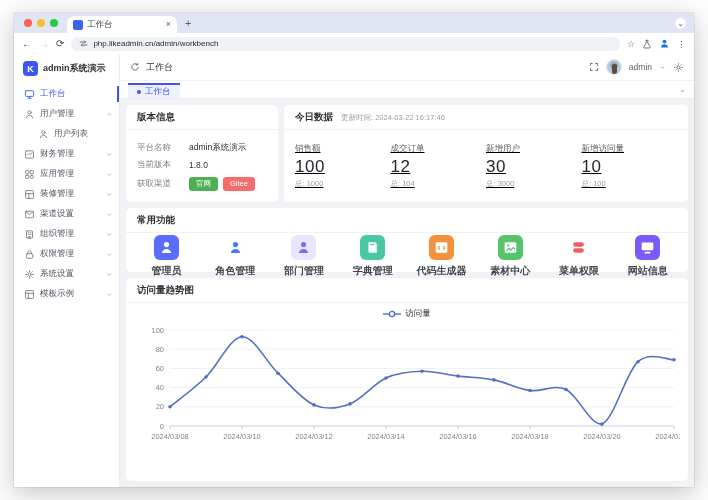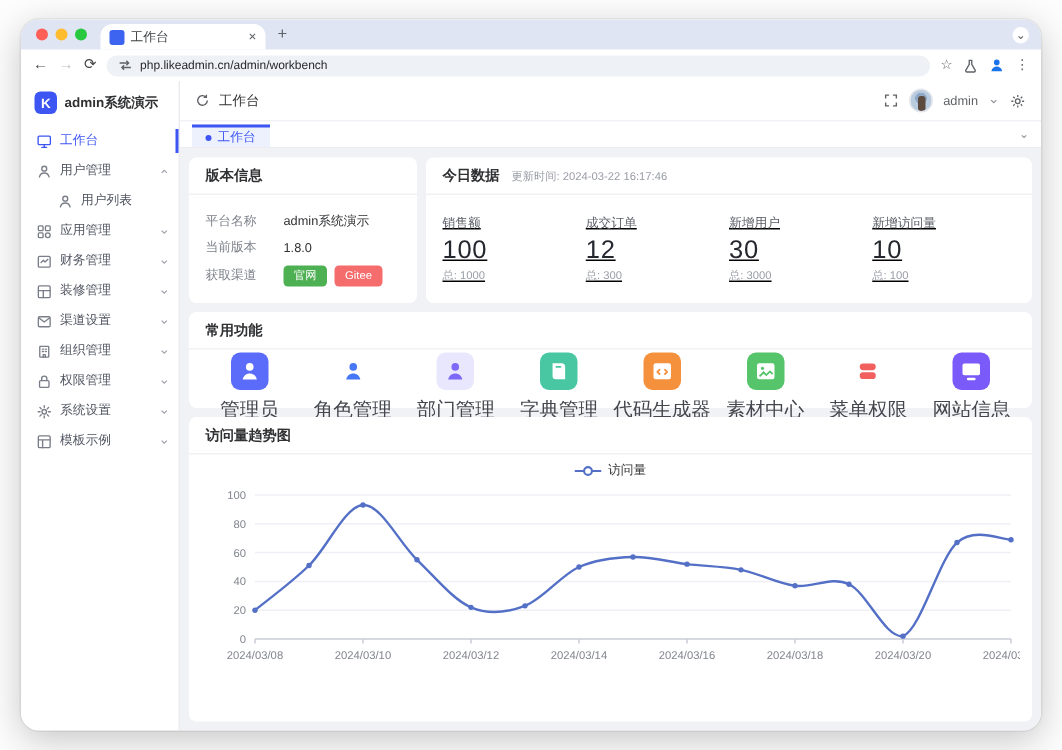--- a/index.html
+++ b/index.html
@@ -1,17 +1,17 @@
 <!DOCTYPE html>
 <html><head>
 <meta charset="utf-8">
 <style>
   * { margin:0; padding:0; box-sizing:border-box; }
   html,body { width:708px; height:500px; background:#fdfdfd; font-family:"Liberation Sans","DejaVu Sans",sans-serif; overflow:hidden; }
-  .window { position:absolute; left:14px; top:13px; width:680px; height:474px; border-radius:12px; overflow:hidden;
+  .window { position:absolute; left:14px; top:13px; width:680px; height:474px; border-radius:0; overflow:hidden;
             box-shadow:0 6px 24px rgba(0,0,0,.22), 0 0 0 1px rgba(0,0,0,.06); background:#fff; display:flex; flex-direction:column; }
   
   .tabstrip { height:20px; background:#dfe5f2; display:flex; align-items:flex-end; flex:none; position:relative; }
   .lights { display:flex; gap:5px; align-items:center; margin:0 9px 6px 10px; }
   .light { width:8px; height:8px; border-radius:50%; }
   .l-red{background:#ff5f57}.l-yellow{background:#febc2e}.l-green{background:#28c840}
   .tab { background:#fff; border-radius:8px 8px 0 0; height:17px; width:110px; display:flex; align-items:center; padding:0 6px; gap:4px; }
   .favicon { width:10px; height:10px; border-radius:2px; background:#3c64f0; color:#fff; font-size:6px; font-weight:bold; display:flex; align-items:center; justify-content:center; flex:none; }
   .tab-title { font-size:8.5px; color:#3c4043; white-space:nowrap; overflow:hidden; flex:1; }
   .tab-close { font-size:9px; color:#5f6368; line-height:1; }
@@ -65,21 +65,21 @@
   .today-card { flex:1; }
   .stats { flex:1; display:flex; padding:4px 11px; }
   .stat { flex:1; display:flex; flex-direction:column; justify-content:center; gap:2px;text-decoration:underline; }
   .stat-label { font-size:8.5px; color:#5a5e66; }
   .stat-value { font-size:17px; color:#25272e; letter-spacing:.5px; }
   .stat-total { font-size:7.5px; color:#9a9da6; }
   .quick-card { height:64px; flex:none; }
   .quick-body { flex:1; display:flex; align-items:center; padding:2px 6px; }
   .qitem { flex:1; display:flex; flex-direction:column; align-items:center; gap:4px; cursor:pointer; }
   .qicon { width:25px; height:25px; border-radius:6px; display:flex; align-items:center; justify-content:center; }
-  .qlabel { font-size:13px; color:#43464d; white-space:nowrap; }
+  .qlabel { font-size:10px; color:#43464d; white-space:nowrap;font-weight:bold; }
   .chart-card { flex:1; min-height:0; }
   .legend { display:flex; justify-content:center; align-items:center; gap:4px; padding-top:5px; flex:none; }
   .legend-label { font-size:8.5px; color:#333; }
   .chart-wrap { flex:1; display:flex; justify-content:center; min-height:0; }
   .tick { font-size:7.5px; fill:#81858d; font-family:"Liberation Sans",sans-serif; }
 </style>
 </head>
 <body>
 
 <div class="window">
@@ -146,36 +146,36 @@
           </div>
           <div class="mi sub">
             <svg width="11" height="11" viewBox="0 0 14 14" fill="none" stroke="#7a7e88" stroke-width="1.15" stroke-linecap="round" stroke-linejoin="round">
               <circle cx="7" cy="4.4" r="2.1"></circle>
               <path d="M2.9 11.4c.6-2.2 2.2-3.3 4.1-3.3s3.5 1.1 4.1 3.3"></path>
             </svg>
             <span class="lab">用户列表</span>
           </div>
           <div class="mi">
             <svg width="11" height="11" viewBox="0 0 14 14" fill="none" stroke="#7a7e88" stroke-width="1.15" stroke-linecap="round" stroke-linejoin="round">
+              <rect x="2" y="2.4" width="10" height="9.2" rx="1"></rect>
+              <path d="M4.3 7.6l1.9-1.9 1.5 1.5 2.4-2.4"></path>
+            </svg>
+            <span class="lab">财务管理</span>
+            <svg class="chev" width="7" height="7" viewBox="0 0 14 14" fill="none" stroke="#a0a3ab" stroke-width="1.6">
+              <path d="M3.5 5.5L7 9l3.5-3.5"></path>
+            </svg>
+          </div>
+          <div class="mi">
+            <svg width="11" height="11" viewBox="0 0 14 14" fill="none" stroke="#7a7e88" stroke-width="1.15" stroke-linecap="round" stroke-linejoin="round">
               <rect x="2" y="2" width="4" height="4" rx=".8"></rect>
               <rect x="8" y="2" width="4" height="4" rx=".8"></rect>
               <rect x="2" y="8" width="4" height="4" rx=".8"></rect>
               <rect x="8" y="8" width="4" height="4" rx="2"></rect>
             </svg>
             <span class="lab">应用管理</span>
-            <svg class="chev" width="7" height="7" viewBox="0 0 14 14" fill="none" stroke="#a0a3ab" stroke-width="1.6">
-              <path d="M3.5 5.5L7 9l3.5-3.5"></path>
-            </svg>
-          </div>
-          <div class="mi">
-            <svg width="11" height="11" viewBox="0 0 14 14" fill="none" stroke="#7a7e88" stroke-width="1.15" stroke-linecap="round" stroke-linejoin="round">
-              <rect x="2" y="2.4" width="10" height="9.2" rx="1"></rect>
-              <path d="M4.3 7.6l1.9-1.9 1.5 1.5 2.4-2.4"></path>
-            </svg>
-            <span class="lab">财务管理</span>
             <svg class="chev" width="7" height="7" viewBox="0 0 14 14" fill="none" stroke="#a0a3ab" stroke-width="1.6">
               <path d="M3.5 5.5L7 9l3.5-3.5"></path>
             </svg>
           </div>
           <div class="mi">
             <svg width="11" height="11" viewBox="0 0 14 14" fill="none" stroke="#7a7e88" stroke-width="1.15" stroke-linecap="round" stroke-linejoin="round">
               <rect x="2" y="2" width="10" height="10" rx="1"></rect>
               <path d="M2 6h10M6.2 6v6"></path>
             </svg>
             <span class="lab">装修管理</span>
@@ -299,21 +299,21 @@
             </div>
             <div class="stats" id="stats">
                 <div class="stat">
                   <span class="stat-label">销售额</span>
                   <span class="stat-value">100</span>
                   <span class="stat-total">总: 1000</span>
                 </div>
                 <div class="stat">
                   <span class="stat-label">成交订单</span>
                   <span class="stat-value">12</span>
-                  <span class="stat-total">总: 300</span>
+                  <span class="stat-total">总: 104</span>
                 </div>
                 <div class="stat">
                   <span class="stat-label">新增用户</span>
                   <span class="stat-value">30</span>
                   <span class="stat-total">总: 3000</span>
                 </div>
                 <div class="stat">
                   <span class="stat-label">新增访问量</span>
                   <span class="stat-value">10</span>
                   <span class="stat-total">总: 100</span>

